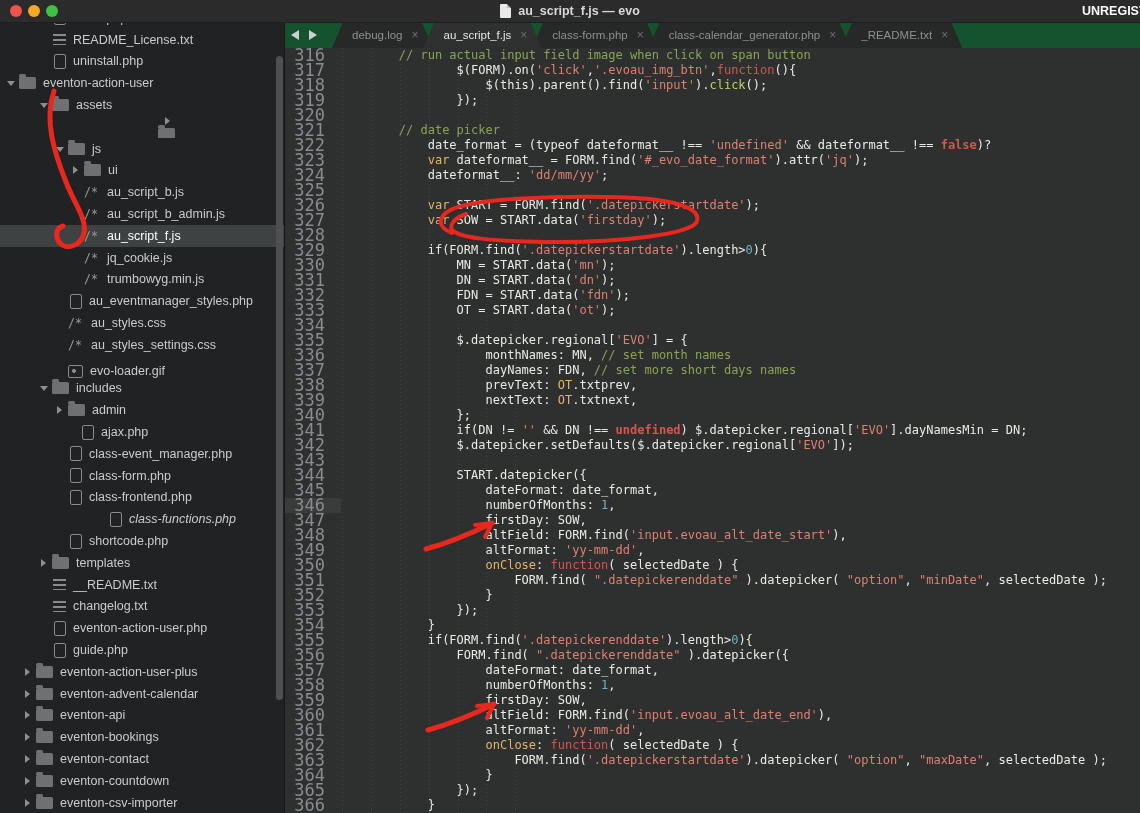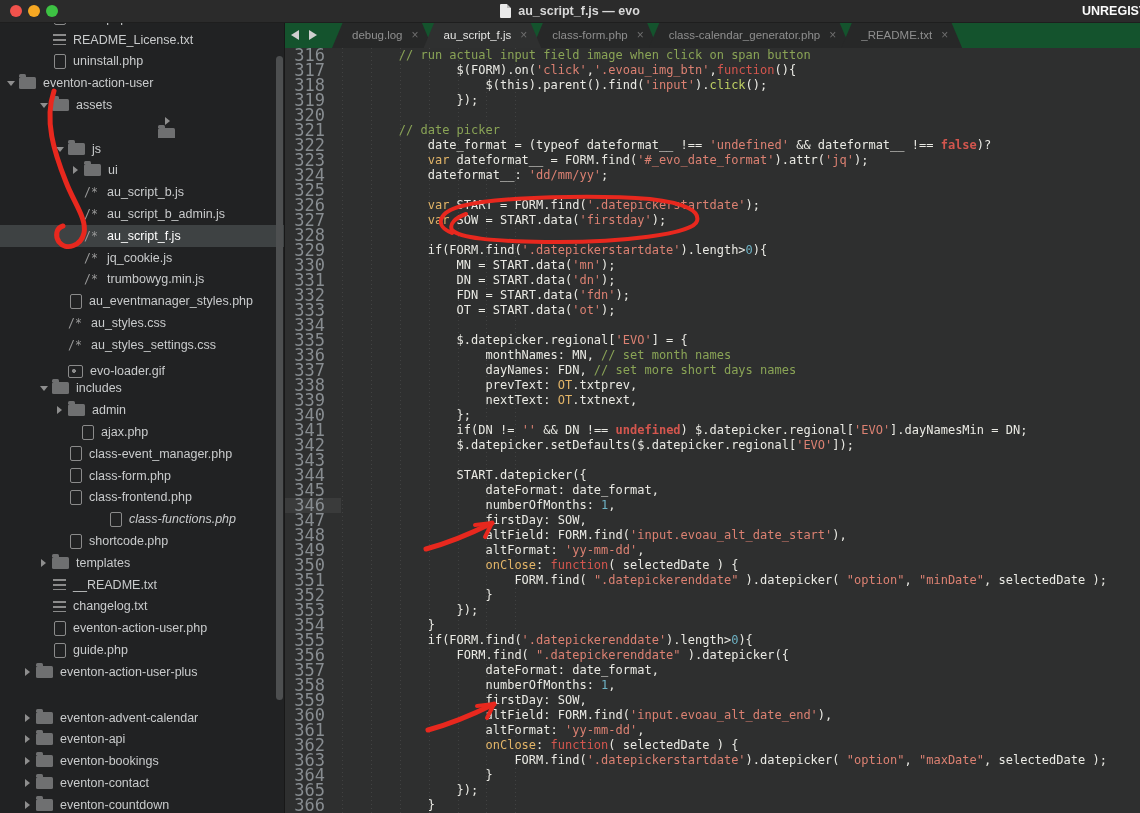--- a/index.html
+++ b/index.html
@@ -213,21 +213,21 @@
       </div>
       <div class="srow" style="padding-left: 52px;">
         <span class="ficon page"></span>
         <span>guide.php</span>
       </div>
       <div class="srow" style="padding-left: 24px;">
         <span class="arrow col"></span>
         <span class="ficon folder"></span>
         <span>eventon-action-user-plus</span>
       </div>
-      <div class="srow" style="padding-left: 24px; margin-top: 24px;">
+      <div class="srow" style="padding-left: 24px;">
         <span class="arrow col"></span>
         <span class="ficon folder"></span>
         <span>eventon-advent-calendar</span>
       </div>
       <div class="srow" style="padding-left: 24px;">
         <span class="arrow col"></span>
         <span class="ficon folder"></span>
         <span>eventon-api</span>
       </div>
       <div class="srow" style="padding-left: 24px;">

